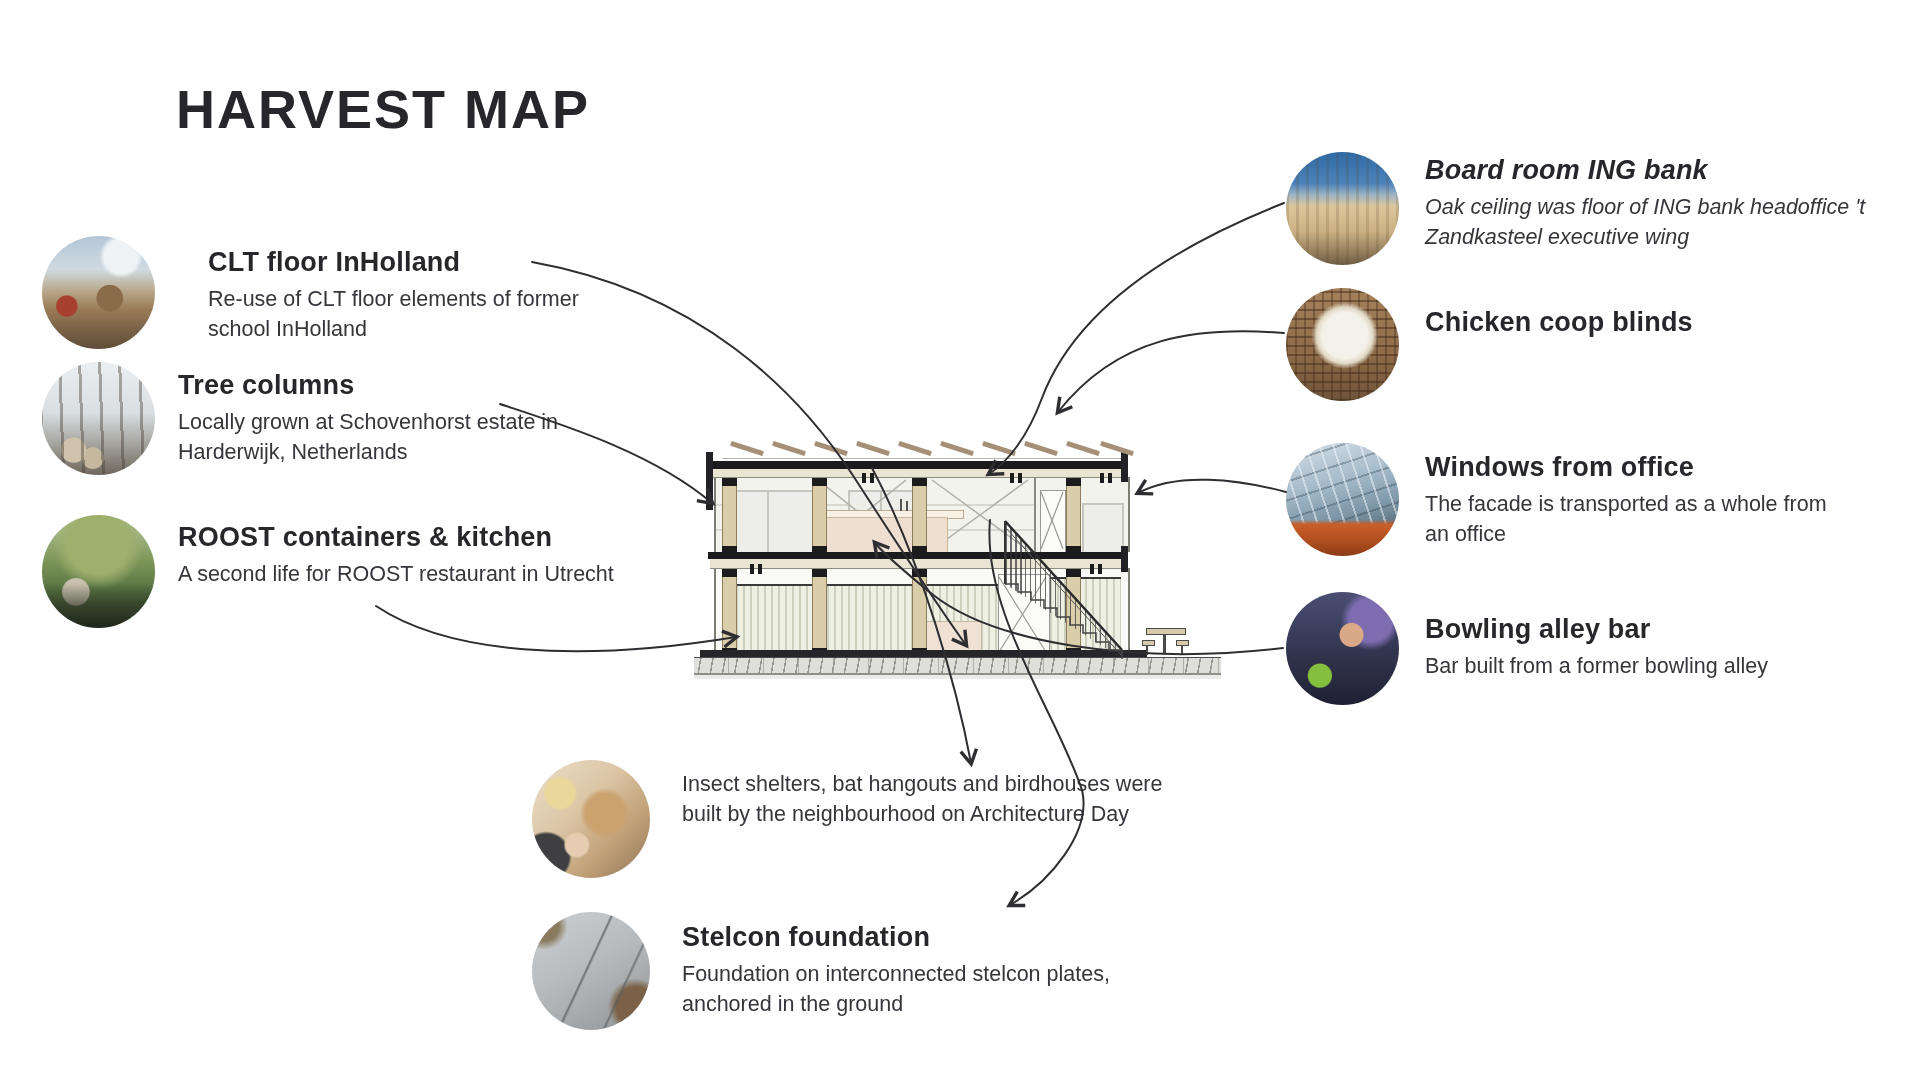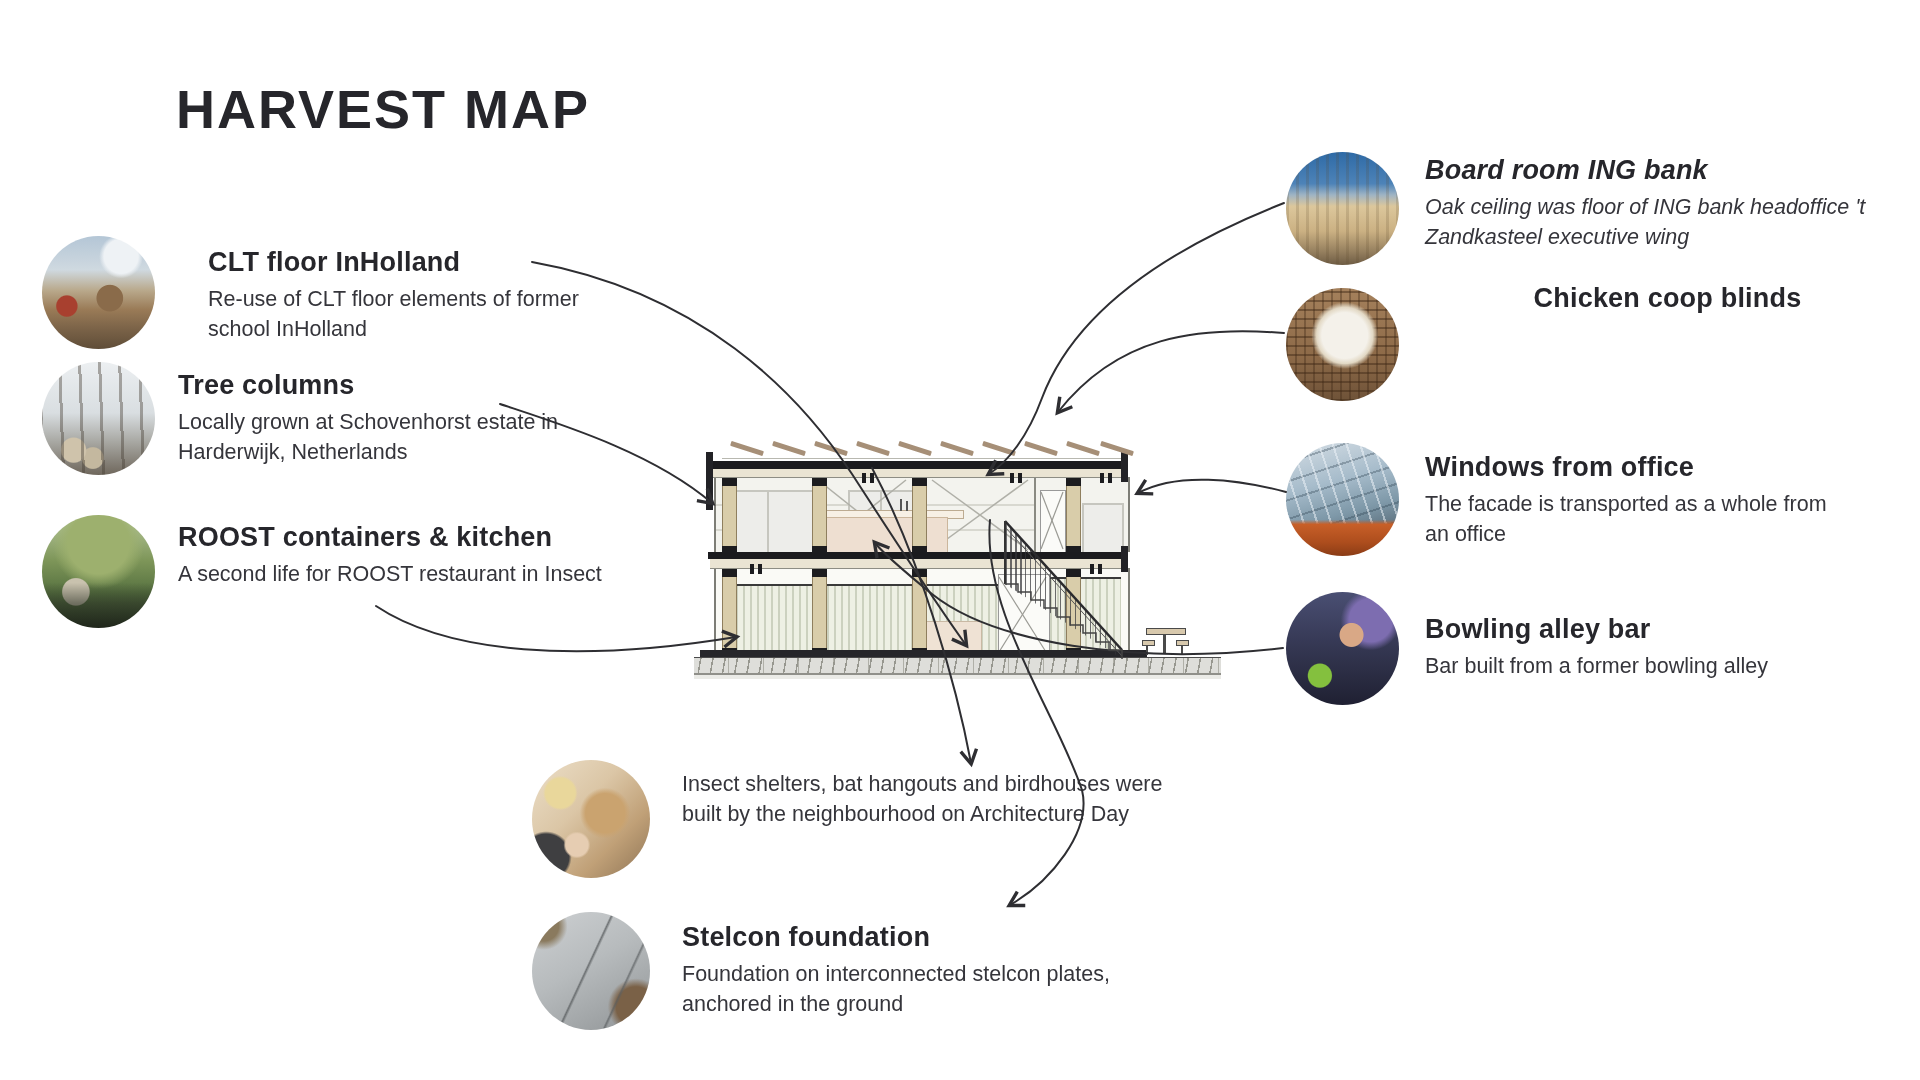--- a/index.html
+++ b/index.html
@@ -97,31 +97,31 @@
 
 <div class="photo p-tree abs" style="left:42px;top:362px;"></div>
 <div class="item-text" style="left:178px;top:369px;width:395px;">
   <p class="item-title">Tree columns</p>
   <p class="item-desc">Locally grown at Schovenhorst estate in Harderwijk, Netherlands</p>
 </div>
 
 <div class="photo p-roost abs" style="left:42px;top:515px;"></div>
 <div class="item-text" style="left:178px;top:521px;width:455px;">
   <p class="item-title">ROOST containers &amp; kitchen</p>
-  <p class="item-desc">A second life for ROOST restaurant in Insect</p>
+  <p class="item-desc">A second life for ROOST restaurant in Utrecht</p>
 </div>
 
 <div class="photo p-ing abs" style="left:1286px;top:152px;"></div>
 <div class="item-text" style="left:1425px;top:154px;width:485px;font-style:italic;">
   <p class="item-title">Board room ING bank</p>
   <p class="item-desc">Oak ceiling was floor of ING bank headoffice 't Zandkasteel executive wing</p>
 </div>
 
 <div class="photo p-chicken abs" style="left:1286px;top:288px;"></div>
-<div class="item-text" style="left:1425px;top:282px;width:485px;text-align:center;">
+<div class="item-text" style="left:1425px;top:306px;width:485px;">
   <p class="item-title">Chicken coop blinds</p>
 </div>
 
 <div class="photo p-windows abs" style="left:1286px;top:443px;"></div>
 <div class="item-text" style="left:1425px;top:451px;width:410px;">
   <p class="item-title">Windows from office</p>
   <p class="item-desc">The facade is transported as a whole from an office</p>
 </div>
 
 <div class="photo p-bowling abs" style="left:1286px;top:592px;"></div>

